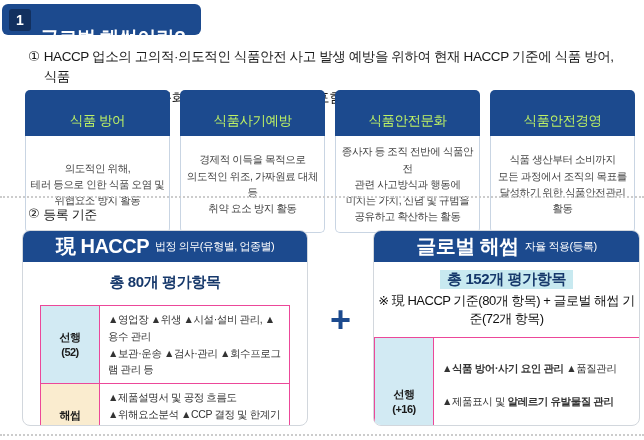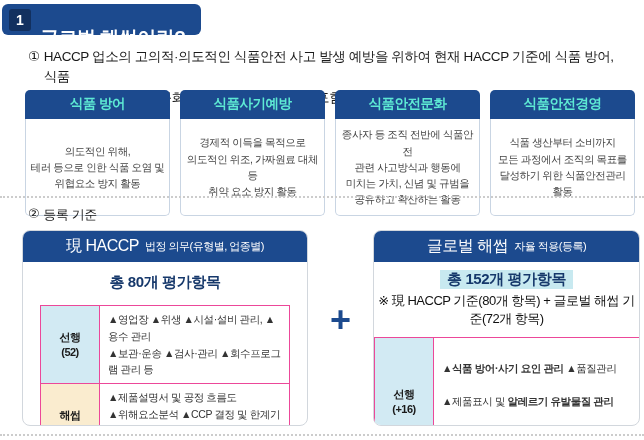--- a/index.html
+++ b/index.html
@@ -26,22 +26,22 @@
   }
   .intro-marker{margin-right:4px;flex:0 0 auto;}
   .intro-text{white-space:pre-line;}
   
   .cards{
     position:absolute;top:90px;left:25px;width:610px;
     display:grid;grid-template-columns:repeat(4,1fr);gap:10px;
   }
   .card{display:flex;flex-direction:column;}
   .card-header{
-    background:#1c4a8e;color:#5eead4;font-weight:bold;font-size:13.5px;
-    text-align:center;padding:5px 0 6px;border-radius:5px 5px 0 0;letter-spacing:-0.5px;
+    background:#1c4a8e;color:#bef264;font-weight:normal;font-size:13.5px;
+    text-align:center;padding:22px 0 6px;border-radius:5px 5px 0 0;letter-spacing:-0.5px;
   }
   .card-body{
     background:#fff;border:1px solid #c9d5e3;border-top:none;
     border-radius:0 0 5px 5px;height:97px;display:flex;align-items:center;
     justify-content:center;text-align:center;font-size:10.5px;color:#444;
     line-height:1.55;white-space:pre-line;letter-spacing:-0.4px;padding:0 3px;
     box-sizing:border-box;
   }
   
   .dotted{position:absolute;left:0;width:644px;border-top:2px dotted #cccccc;height:0;}
@@ -59,21 +59,21 @@
   }
   .box-left{width:286px;}
   .box-right{width:267px;}
   .plus-wrap{flex:1;display:flex;align-items:flex-start;justify-content:center;}
   .plus{margin-top:72px;font-size:36px;font-weight:bold;color:#1c4a8e;line-height:1;}
   .big-header{
     background:#1c4a8e;height:31px;display:flex;align-items:baseline;
     justify-content:center;gap:6px;color:#fff;padding-top:0;box-sizing:border-box;
     align-items:center;
   }
-  .bh-title{font-size:16px;font-weight:normal;letter-spacing:-0.5px;}
+  .bh-title{font-size:20px;font-weight:bold;letter-spacing:-0.5px;}
   .bh-sub{font-size:11px;letter-spacing:-0.5px;}
   .big-total{
     text-align:center;font-size:15px;font-weight:bold;color:#16386b;
     margin-top:11px;letter-spacing:-0.4px;
   }
   .box-right .big-total{margin-top:8px;}
   .hl{background:#c8e9f0;padding:0 7px;display:inline-block;}
   .note{
     text-align:center;font-size:13px;color:#111;margin-top:3px;letter-spacing:-0.5px;
   }

